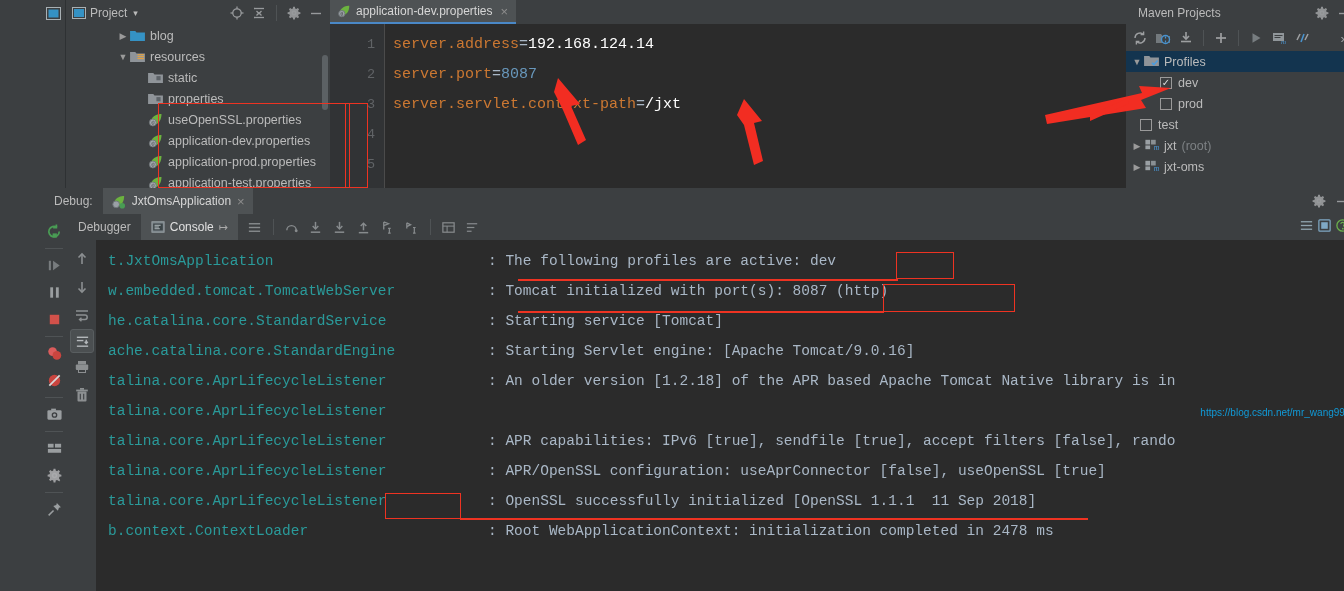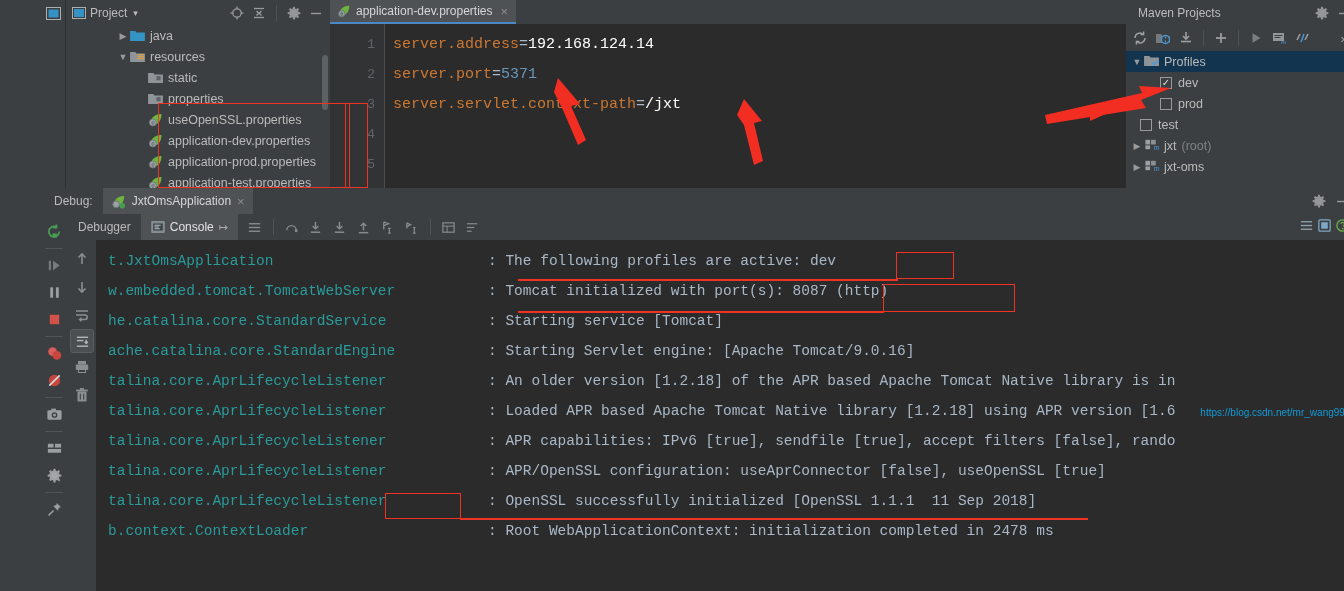--- a/index.html
+++ b/index.html
@@ -164,21 +164,21 @@
 
     <div class="tree" id="project-tree">
       <div class="vscroll"></div>
     <div class="tnode" style="padding-left: 50px;">
           <span class="tw">▶</span>
           <span class="tico">
             <svg width="15" height="13" viewBox="0 0 16 14">
               <path d="M0 2.2h5.6l1.3 1.7H16V13H0z" fill="#3592c4"></path>
             </svg>
           </span>
-          <span>java</span>
+          <span>blog</span>
         </div>
         <div class="tnode" style="padding-left: 50px;">
           <span class="tw">▼</span>
           <span class="tico">
             <svg width="15" height="13" viewBox="0 0 16 14">
               <path d="M0 2.2h5.6l1.3 1.7H16V13H0z" fill="#8f9499"></path>
               <rect x="8" y="4.5" width="7" height="1.1" fill="#e8a33d"></rect>
               <rect x="8" y="6.6" width="7" height="1.1" fill="#e8a33d"></rect>
               <rect x="8" y="8.7" width="7" height="1.1" fill="#e8a33d"></rect>
             </svg>
@@ -270,21 +270,21 @@
       <div class="gutter" id="editor-gutter">
           <div>1</div>
           <div>2</div>
           <div>3</div>
           <div>4</div>
           <div>5</div>
           <div>6</div>
         </div>
       <div class="code" id="editor-code">
           <div class="ln"><span class="k-key">server.address</span><span class="k-eq">=</span><span class="k-val">192.168.124.14</span></div>
-          <div class="ln"><span class="k-key">server.port</span><span class="k-eq">=</span><span class="k-num">5371</span></div>
+          <div class="ln"><span class="k-key">server.port</span><span class="k-eq">=</span><span class="k-num">8087</span></div>
           <div class="ln"><span class="k-key">server.servlet.context-path</span><span class="k-eq">=</span><span class="k-val">/jxt</span></div>
         </div>
       <div class="insp-ok">✓</div>
       <div class="editor-scroll"></div>
     </div>
   </div>
 
   <div class="maven-panel">
     <div class="panel-head">
       <span class="panel-title" style="margin-left:8px;">Maven Projects</span>
@@ -660,21 +660,21 @@
                 </svg>
             </span>
           </div>
           <div class="console" id="console-output">
             <div class="cscroll"></div>
           <div class="cline"><span class="logger">t.JxtOmsApplication</span><span class="msg">: The following profiles are active: dev</span></div>
               <div class="cline"><span class="logger">w.embedded.tomcat.TomcatWebServer</span><span class="msg">: Tomcat initialized with port(s): 8087 (http)</span></div>
               <div class="cline"><span class="logger">he.catalina.core.StandardService</span><span class="msg">: Starting service [Tomcat]</span></div>
               <div class="cline"><span class="logger">ache.catalina.core.StandardEngine</span><span class="msg">: Starting Servlet engine: [Apache Tomcat/9.0.16]</span></div>
               <div class="cline"><span class="logger">talina.core.AprLifecycleListener</span><span class="msg">: An older version [1.2.18] of the APR based Apache Tomcat Native library is in</span></div>
-              <div class="cline"><span class="logger">talina.core.AprLifecycleListener</span><span class="msg">: Loaded APR based Apache Tomcat Native library [1.2.18] using APR version [1.6</span></div>
+              <div class="cline"><span class="logger">talina.core.AprLifecycleListener</span></div>
               <div class="cline"><span class="logger">talina.core.AprLifecycleListener</span><span class="msg">: APR capabilities: IPv6 [true], sendfile [true], accept filters [false], rando</span></div>
               <div class="cline"><span class="logger">talina.core.AprLifecycleListener</span><span class="msg">: APR/OpenSSL configuration: useAprConnector [false], useOpenSSL [true]</span></div>
               <div class="cline"><span class="logger">talina.core.AprLifecycleListener</span><span class="msg">: OpenSSL successfully initialized [OpenSSL 1.1.1  11 Sep 2018]</span></div>
               <div class="cline"><span class="logger">b.context.ContextLoader</span><span class="msg">: Root WebApplicationContext: initialization completed in 2478 ms</span></div>
             </div>
         </div>
       </div>
     </div>
   </div>
 

